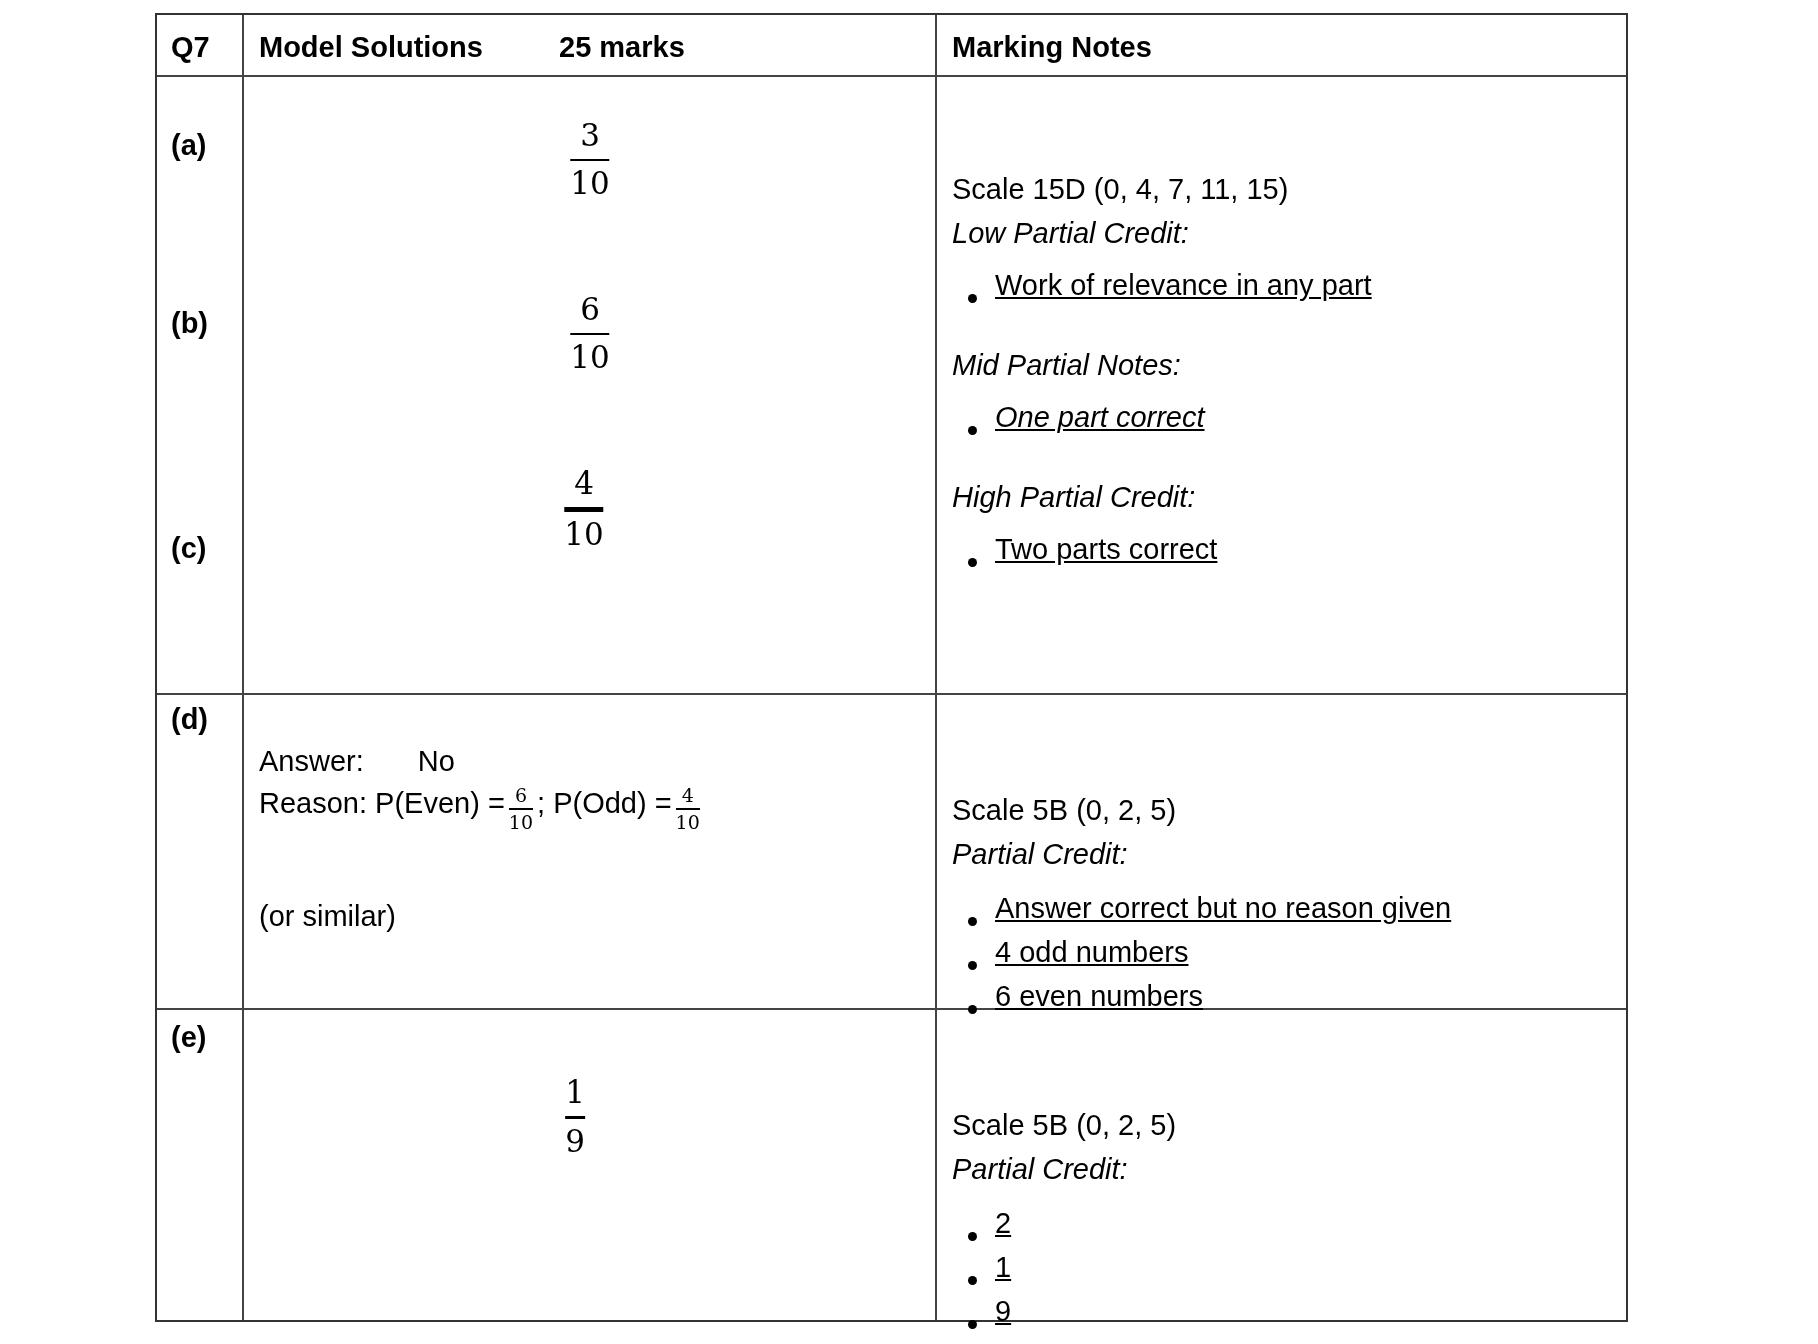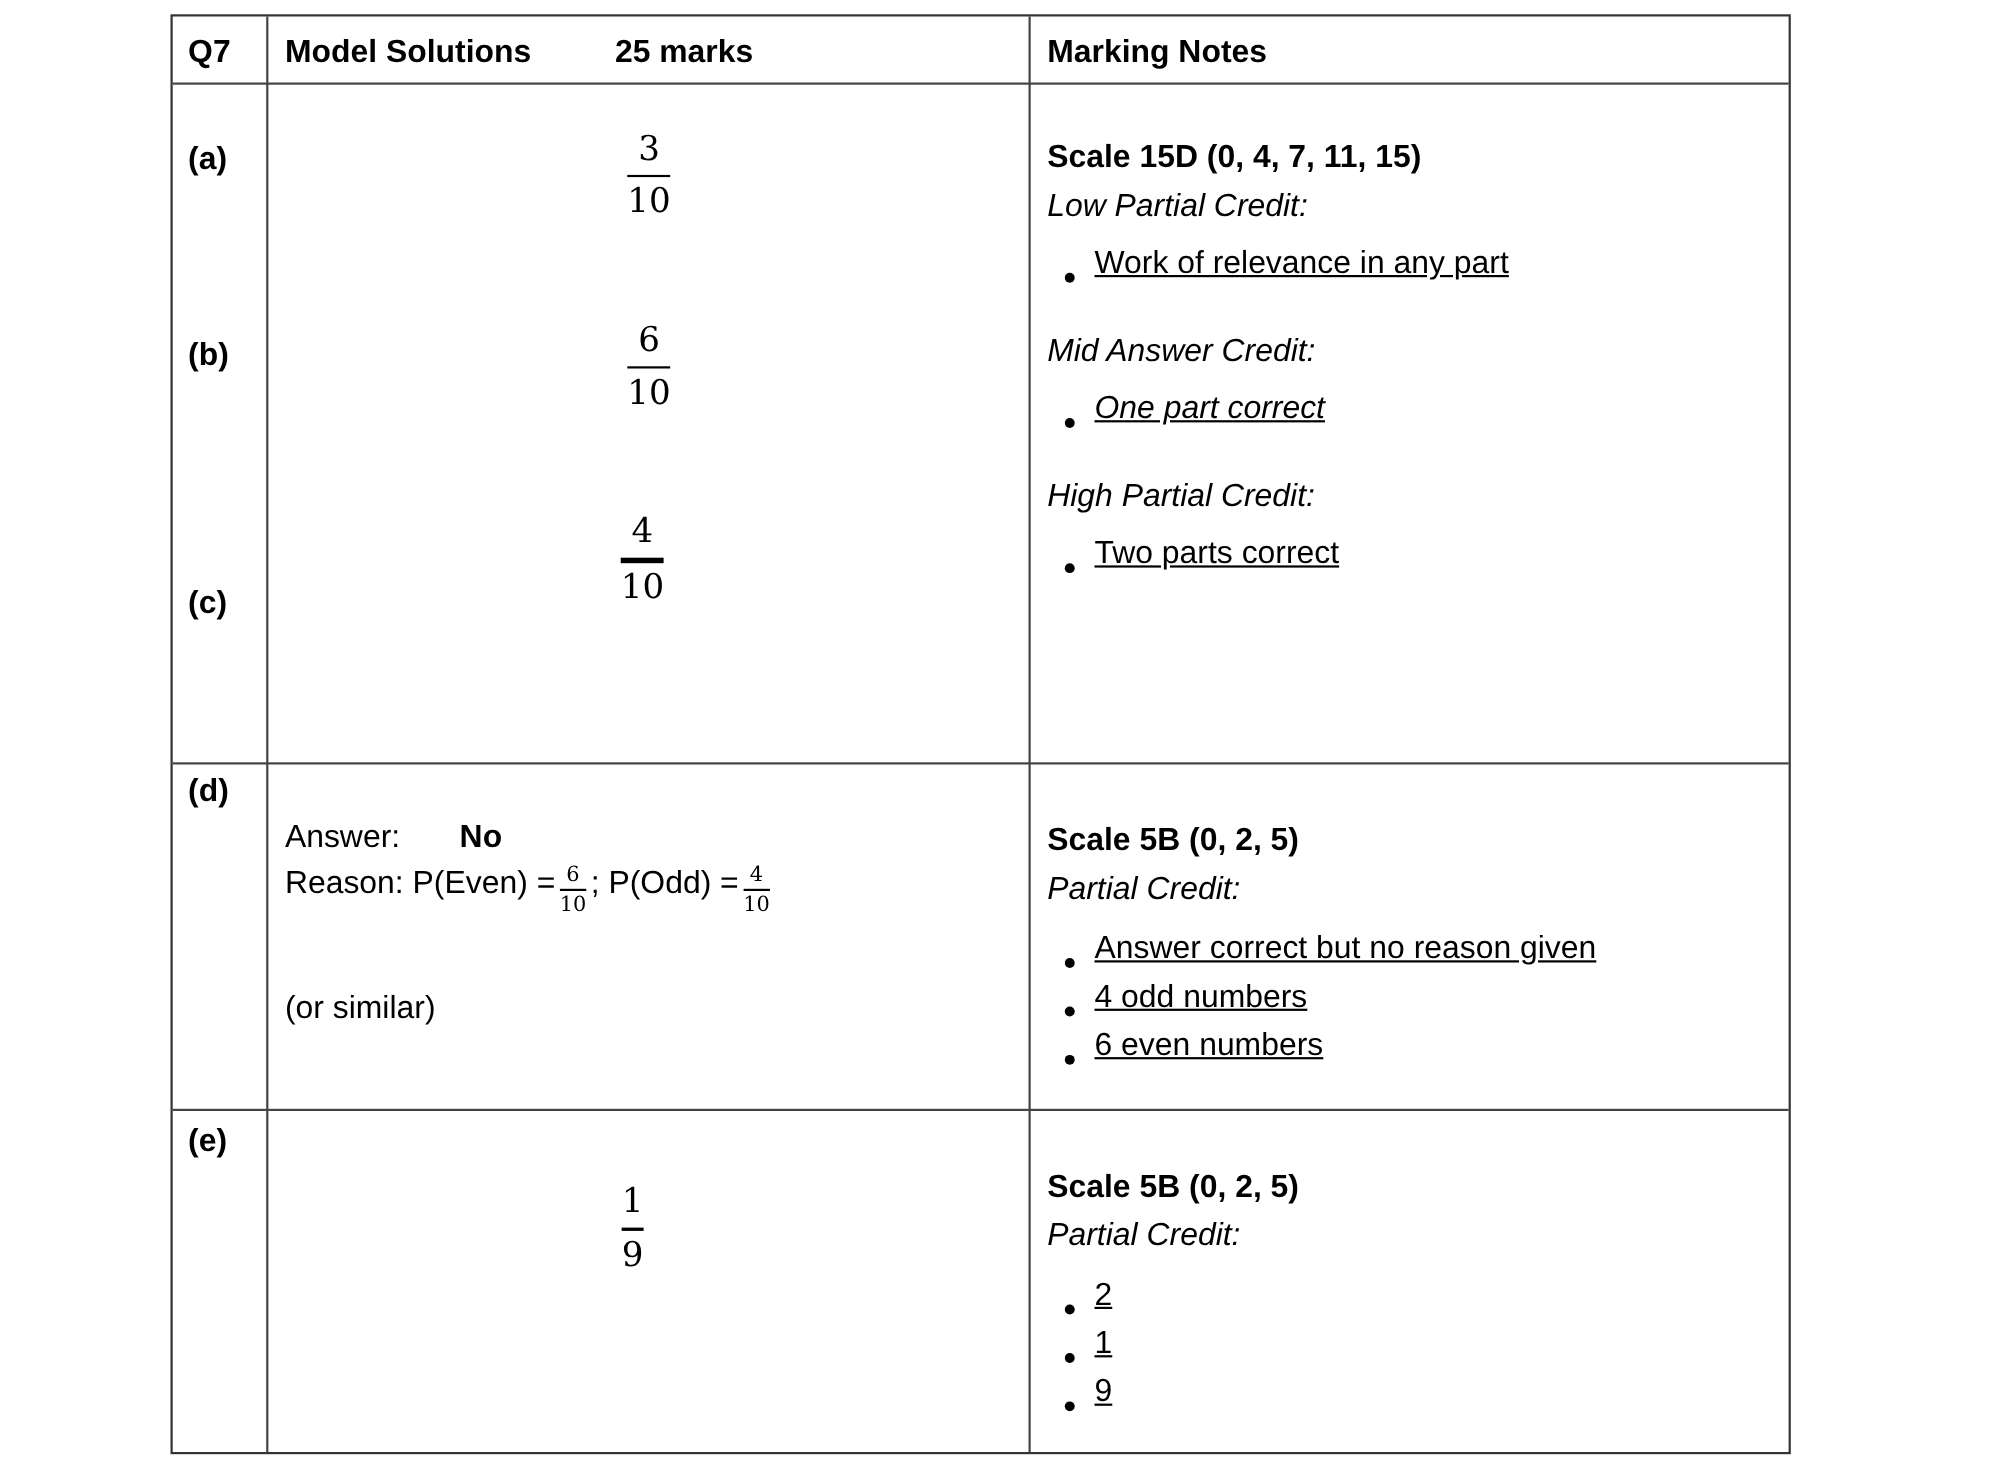--- a/index.html
+++ b/index.html
@@ -8,21 +8,21 @@
       font-family: "Liberation Sans", "DejaVu Sans", sans-serif;
       color: #000000;
     }
     .tbl {
       position: absolute; left: 155px; top: 13px; width: 1473px; height: 1309px;
       border: 2px solid #333333; box-sizing: border-box; padding-left: 15px;
     }
     .hline { position: absolute; left: 0; right: 0; height: 0; border-top: 2px solid #444444; }
     .vline { position: absolute; top: 0; bottom: 0; width: 0; border-left: 2px solid #444444; }
     .abs { position: absolute; white-space: nowrap; }
-    .b { font-weight: bold; }
+    .b { font-weight: normal; margin-top: 46px; }
     .i { font-style: italic; }
     .t { font-size: 29px; line-height: 36px; }
     .hdr { font-size: 29px; font-weight: bold; line-height: 36px; }
     .lbl { font-size: 29px; font-weight: bold; line-height: 36px; }
     .frac {
       position: absolute; display: flex; flex-direction: column; align-items: center;
       font-family: "DejaVu Serif", "Liberation Serif", serif; font-size: 31px; line-height: 36px;
       transform: translateX(-50%);
     }
     .frac .bar { height: 2px; background: #000000; margin: 6px 0 4px 0; align-self: stretch; }
@@ -69,21 +69,21 @@
   </div>
 
   <div class="abs notes t" style="left:795px; top:110px">
     <div class="b" style="height:44px">Scale 15D (0, 4, 7, 11, 15)</div>
     <div class="i" style="height:44px">Low Partial Credit:</div>
     <div class="li" style="height:44px">
       <span class="bullet"></span>
       <span>Work of relevance in any part</span>
     </div>
     <div style="height:44px"></div>
-    <div class="i" style="height:44px">Mid Answer Credit:</div>
+    <div class="i" style="height:44px">Mid Partial Notes:</div>
     <div class="li i" style="height:44px">
       <span class="bullet"></span>
       <span>One part correct</span>
     </div>
     <div style="height:44px"></div>
     <div class="i" style="height:44px">High Partial Credit:</div>
     <div class="li" style="height:44px">
       <span class="bullet"></span>
       <span>Two parts correct</span>
     </div>

